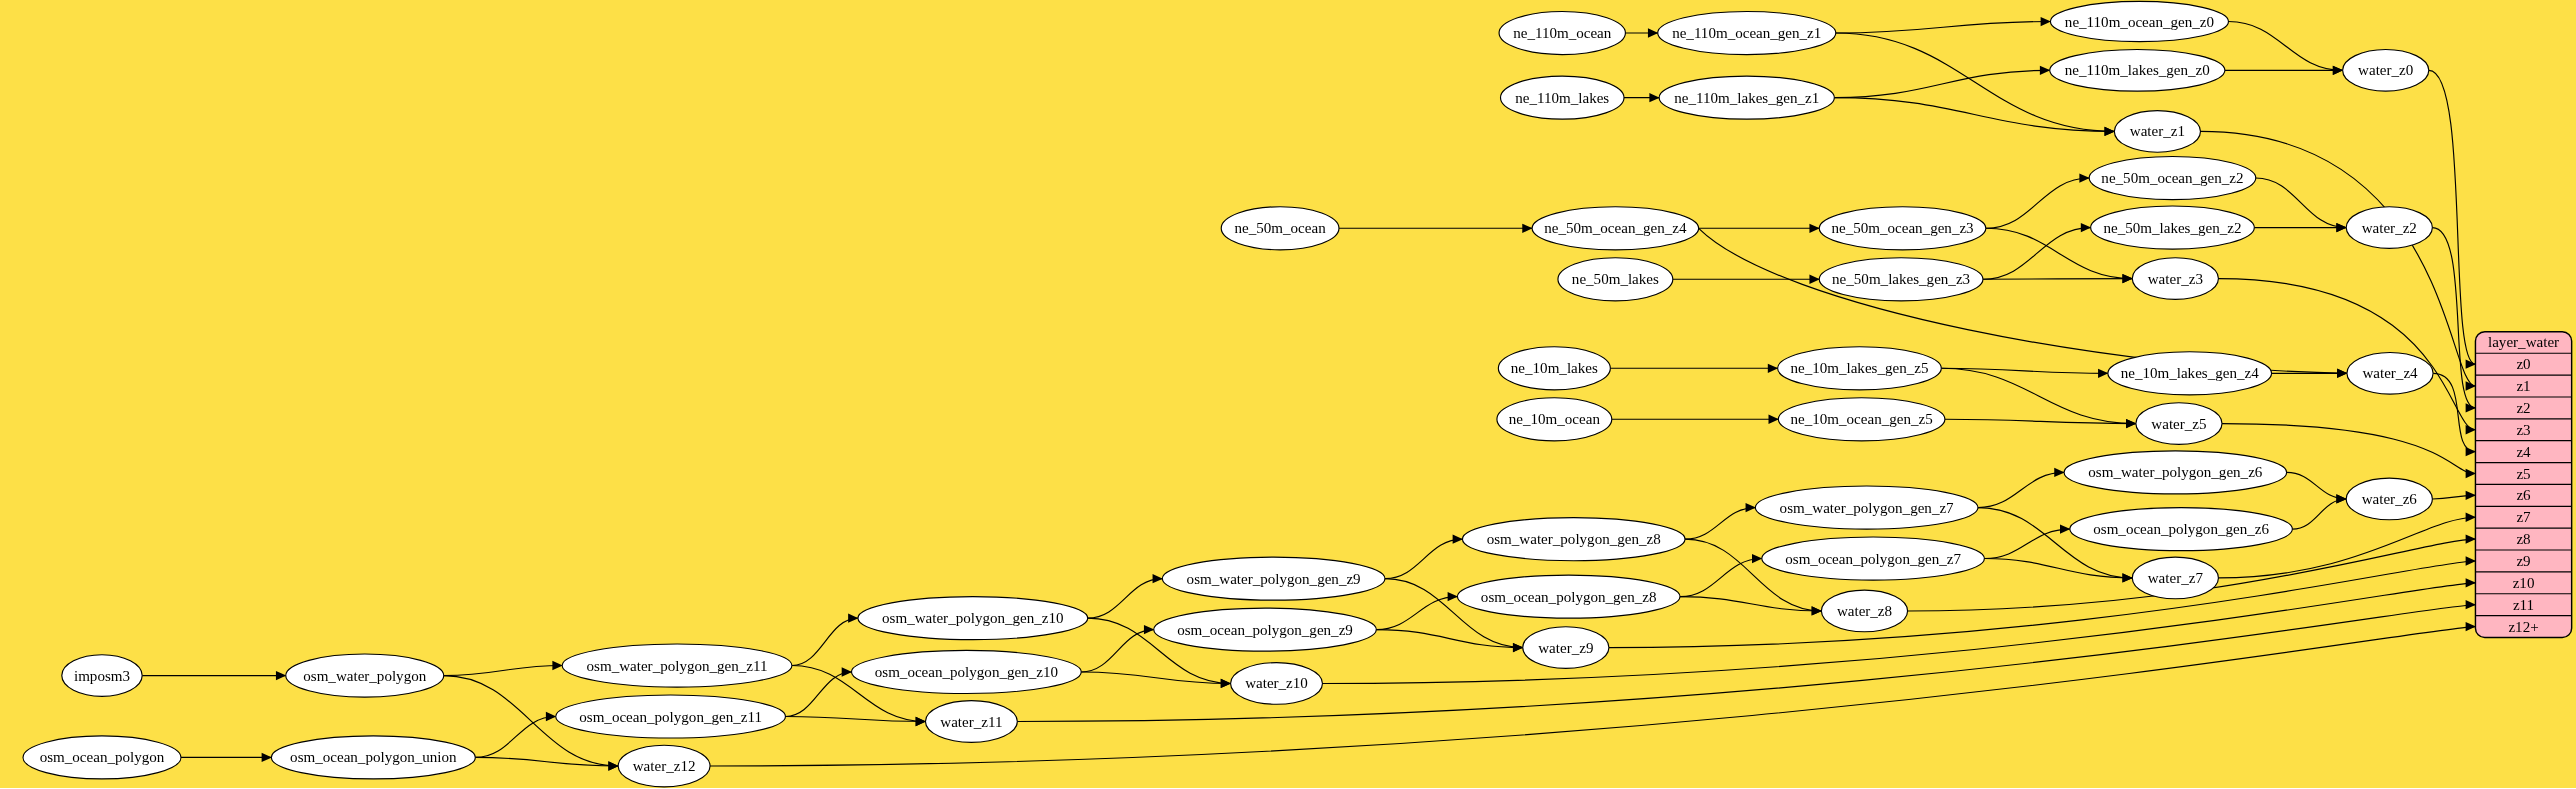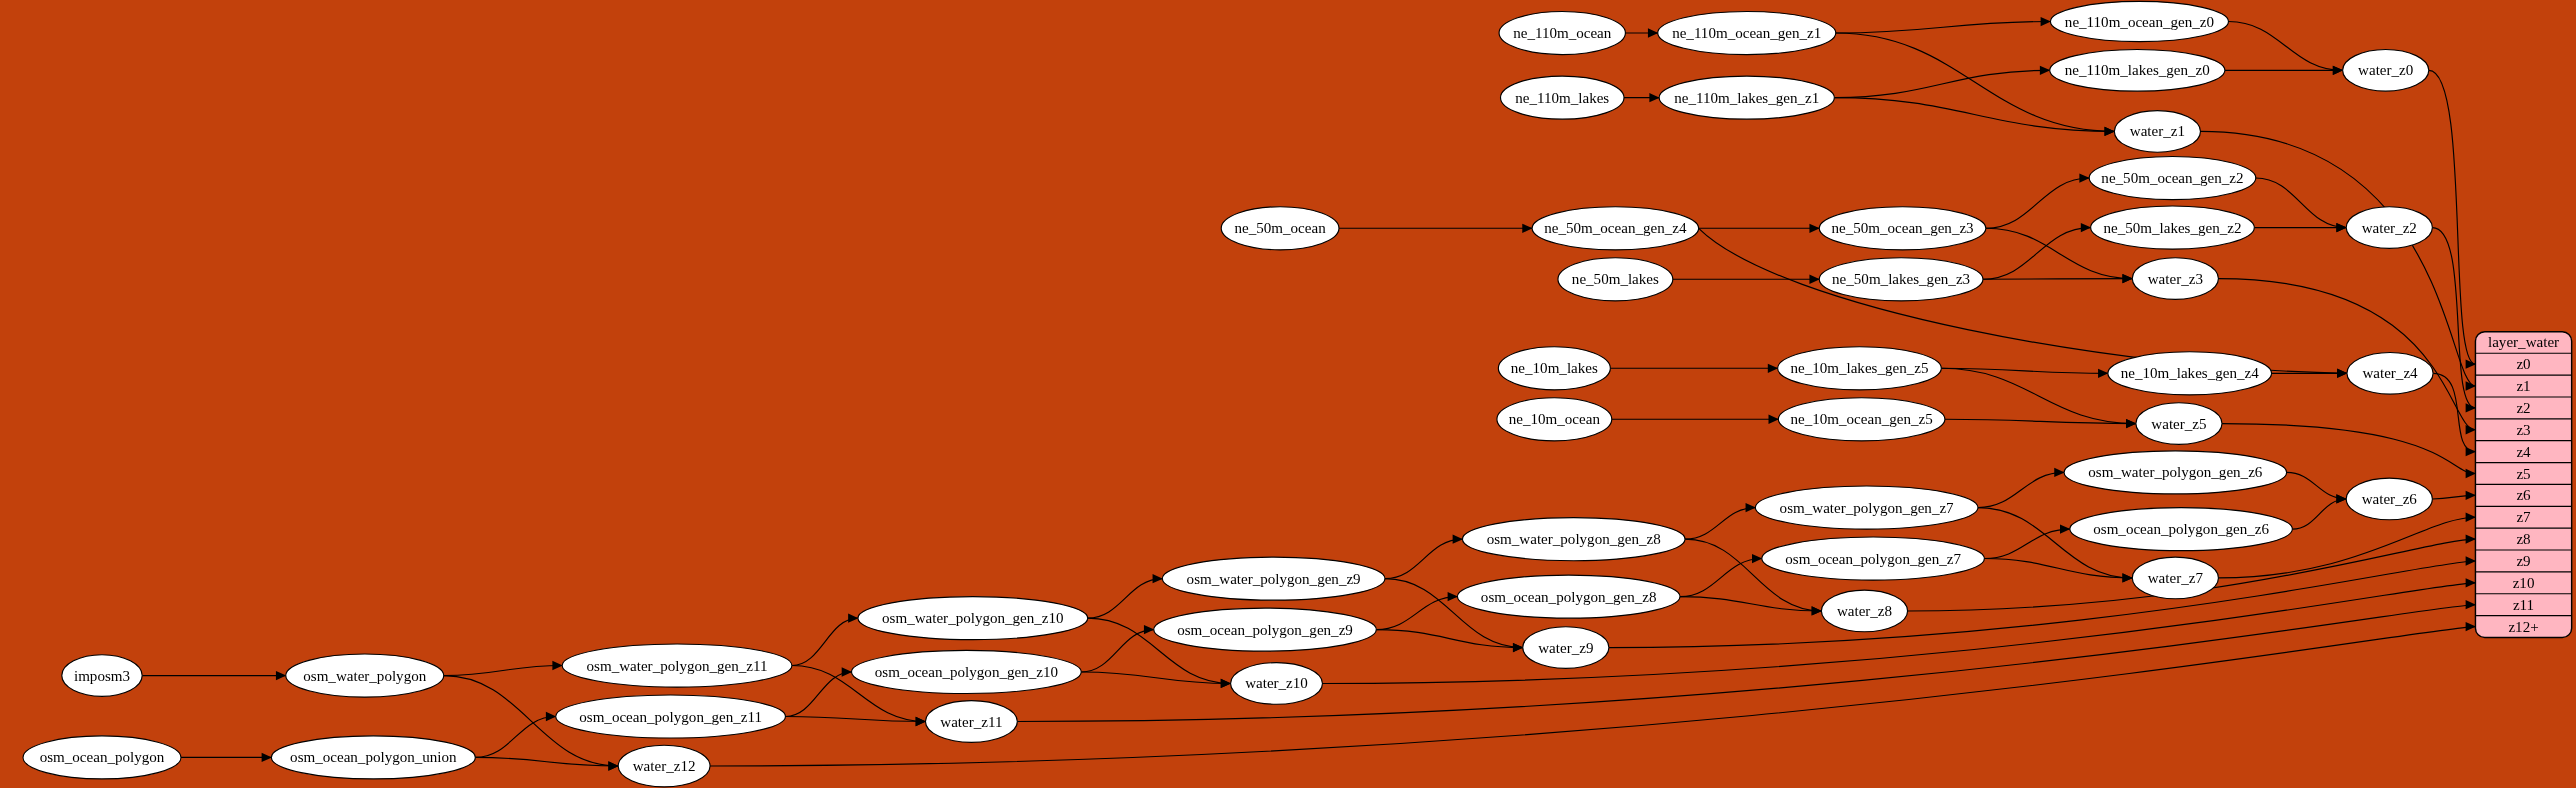--- a/index.html
+++ b/index.html
@@ -1,16 +1,16 @@
 <!DOCTYPE html>
 <html style="font-size:11.5px"><head>
 <meta charset="utf-8">
 <style>
   html, body { margin: 0; padding: 0; background: #ffffff; }
-  .canvas-wrap { width: 2576px; height: 788px; position: relative; background: #c2410c; }
+  .canvas-wrap { width: 2576px; height: 788px; position: relative; background: #fde047; }
   svg { display: block; }
   text { font-family: "Liberation Serif", "DejaVu Serif", serif; fill: #000000; }
   .node-label { font-size: 21px; }
   .table-label { font-size: 21px; }
 </style>
 </head>
 <body>
 
 <div class="canvas-wrap">
   <svg id="graph" width="2576" height="789" viewBox="0 0 3588 1099">

